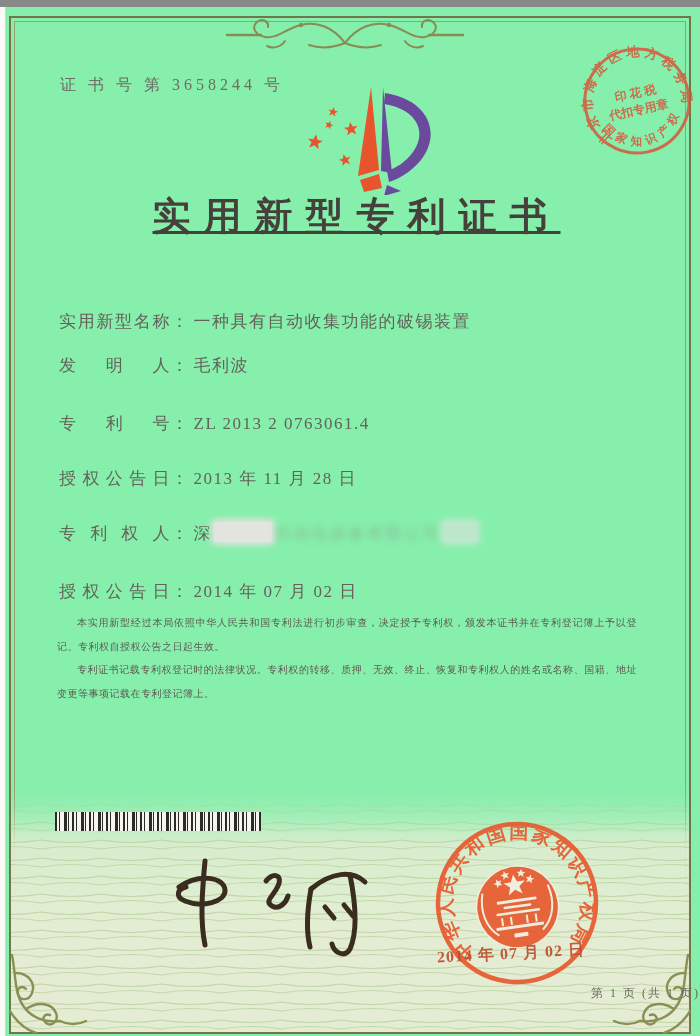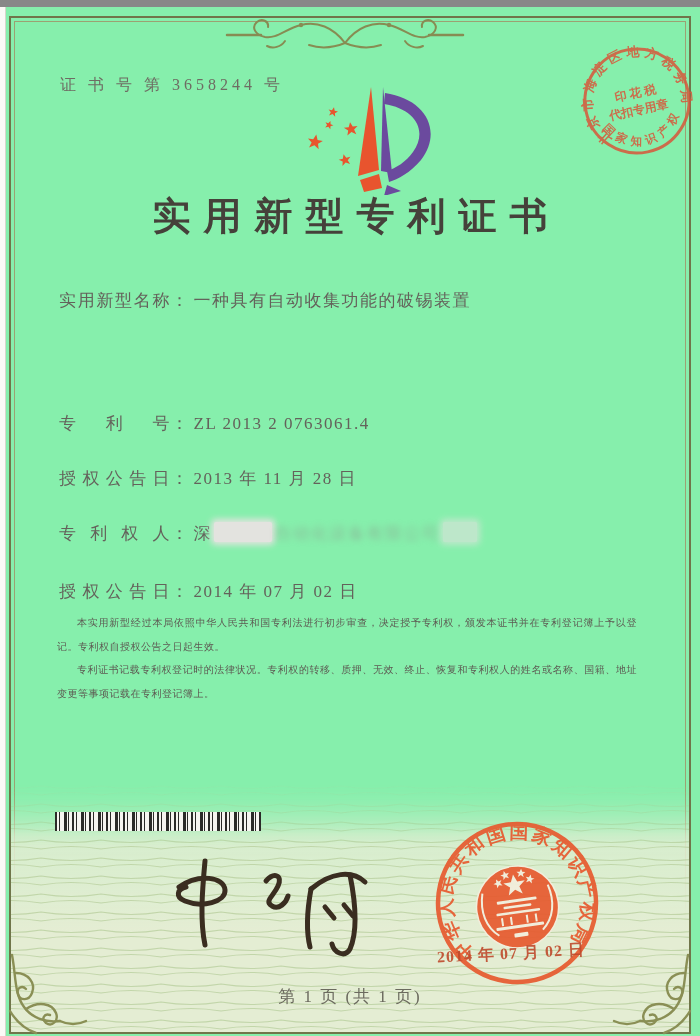--- a/index.html
+++ b/index.html
@@ -17,35 +17,35 @@
   
   .wave-band{
     position:absolute;left:11px;right:11px;bottom:11px;height:252px;
     background:linear-gradient(180deg, rgba(228,237,211,0) 0%, rgba(228,237,211,.85) 22%, #e4edd3 60%);
     -webkit-mask-image:linear-gradient(180deg,transparent 0,#000 26%);
     mask-image:linear-gradient(180deg,transparent 0,#000 26%);
     overflow:hidden;
   }
   .cert-number{position:absolute;left:60px;top:68px;font-size:16px;letter-spacing:4px;color:#6e6c63;}
   .title{position:absolute;left:0;right:0;top:184px;text-align:center;font-size:38px;font-weight:bold;
-         color:#45413a;letter-spacing:13px;text-indent:13px;}
+         color:#45413a;letter-spacing:13px;text-indent:13px;text-decoration:underline;}
   .field{position:absolute;left:59px;font-size:17px;color:#64625b;letter-spacing:1.5px;white-space:nowrap;}
   .flabel{display:inline-block;width:112px;text-align:justify;text-align-last:justify;}
   .fvalue{margin-left:4px;}
   .redact-text{filter:blur(3px);opacity:.5;color:#8b8d86;}
   .redact-block{display:inline-block;vertical-align:-3px;height:20px;border-radius:2px;
                 background:#e3e3df;box-shadow:0 0 6px 3px #e3e3df;margin:0 2px;}
   .paras{position:absolute;left:57px;width:580px;top:604px;font-size:10px;line-height:23.5px;
          color:#5d5b53;text-align:justify;letter-spacing:.5px;}
   .paras p{margin:0;text-indent:2em;}
   .barcode{position:absolute;left:55px;top:805px;width:206px;height:19px;
     background:repeating-linear-gradient(90deg,#2b2b28 0 2px,#f6f5f0 2px 4px,#2b2b28 4px 5px,#f6f5f0 5px 9px,#2b2b28 9px 12px,#f6f5f0 12px 13px,#2b2b28 13px 14px,#f6f5f0 14px 17px);}
   .signer{position:absolute;left:62px;top:866px;font-size:17px;color:#4c4a40;letter-spacing:2px;line-height:29px;
           font-family:"Liberation Sans","DejaVu Sans",sans-serif;}
-  .footer{position:absolute;left:0;right:0;top:978px;text-align:center;font-size:17px;color:#6b6a5e;letter-spacing:2px;}
+  .footer{position:absolute;left:0;right:0;top:978px;text-align:right;font-size:12px;color:#6b6a5e;letter-spacing:2px;}
   .seal-date{position:absolute;left:437px;top:936px;width:170px;font-size:16px;color:#bf4a2c;
              letter-spacing:1px;transform:rotate(-3deg);font-weight:bold;opacity:.9;white-space:nowrap;}
   svg{display:block;}
 </style>
 </head>
 <body>
 
 <div id="cert">
 
   <div class="border-outer"></div>
@@ -124,22 +124,25 @@
       <text font-size="11.5" font-weight="bold">
         <textPath href="#taxBot" startOffset="4" textLength="110">国家知识产权局</textPath>
       </text>
       <text x="0" y="-4" text-anchor="middle" font-size="12" font-weight="bold">印 花 税</text>
       <text x="0" y="13" text-anchor="middle" font-size="12" font-weight="bold">代扣专用章</text>
     </g>
   </svg>
 
   <div class="title">实用新型专利证书</div>
 
-  <div class="field" style="top:282px">
+  <div class="field" style="top:303px">
     <span class="flabel">实用新型名称</span><span>：</span><span class="fvalue">一种具有自动收集功能的破锡装置</span>
+  </div>
+  <div class="field" style="top:347px">
+    <span class="flabel">发明人</span><span>：</span><span class="fvalue">毛利波</span>
   </div>
   <div class="field" style="top:405px">
     <span class="flabel">专利号</span><span>：</span><span class="fvalue">ZL 2013 2 0763061.4</span>
   </div>
   <div class="field" style="top:460px">
     <span class="flabel">授权公告日</span><span>：</span><span class="fvalue">2013 年 11 月 28 日</span>
   </div>
   <div class="field" style="top:515px">
     <span class="flabel">专利权人</span><span>：</span><span class="fvalue">深</span><span class="redact-block" style="width:58px"></span><span class="redact-text">自动化设备有限公司</span><span class="redact-block" style="width:34px;opacity:.6"></span>
   </div>

